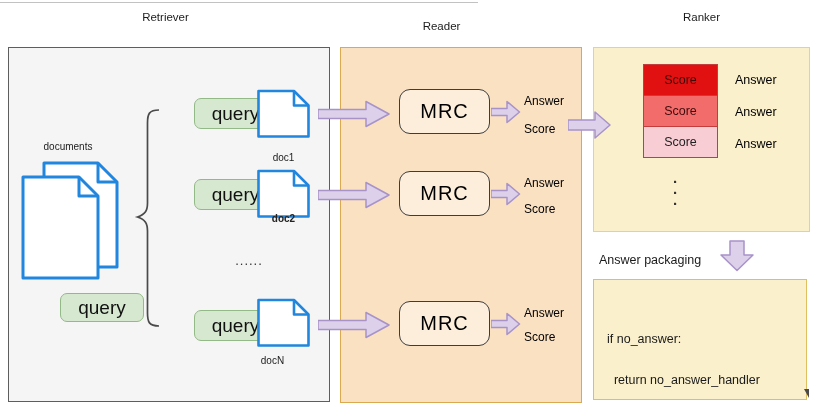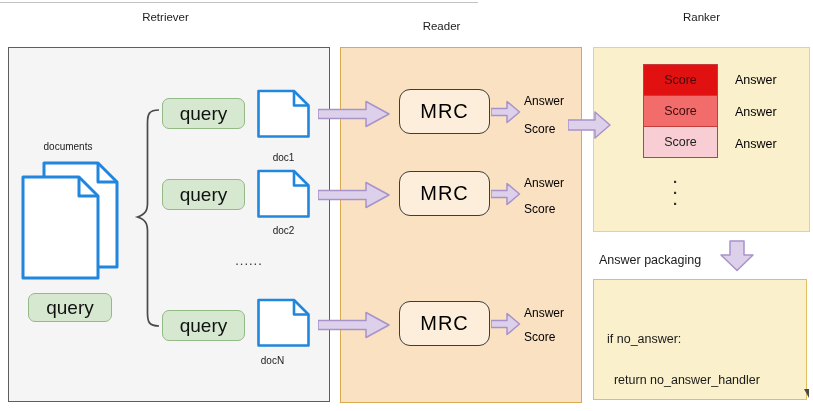--- a/index.html
+++ b/index.html
@@ -11,21 +11,21 @@
   .hdr { position:absolute; font-size:11.5px; color:#1c1c1c; text-align:center; }
   .panel { position:absolute; box-sizing:border-box; }
   .retriever-panel { left:8px; top:47px; width:322px; height:355px; background:#f5f5f6; border:1px solid #5e5e5e; }
   .reader-panel   { left:340px; top:47px; width:242px; height:356px; background:#fae1c2; border:1.5px solid #dba94e; }
   .ranker-panel   { left:593px; top:47px; width:217px; height:185px; background:#fbf0cc; border:1.5px solid #ebd282; }
   .code-box       { left:593px; top:279px; width:214px; height:121px; background:#fbf0cc; border:1.5px solid #e0bf60; }
   .top-line { position:absolute; left:0; top:2px; width:478px; height:1px; background:#c2c2c2; }
   .green-box {
     position:absolute; box-sizing:border-box; background:#d7e8d1; border:1.5px solid #93b987;
     border-radius:7px; display:flex; align-items:center; justify-content:center;
-    font-size:19px; color:#111;
+    font-size:19px; color:#111;margin-left:32px;
   }
   .mrc-box {
     position:absolute; box-sizing:border-box; background:#fceedb; border:1.7px solid #3d3d3d;
     border-radius:11px; display:flex; align-items:center; justify-content:center;
     font-size:20px; letter-spacing:1px; color:#000000;
   }
   .small-label { position:absolute; font-size:10px; color:#222; text-align:center; }
   .as-label { position:absolute; font-size:12px; color:#000000; }
   .ellipsis { position:absolute; font-size:13px; color:#333; letter-spacing:1px; text-align:center; }
   .score-stack { position:absolute; left:49px; top:16px; width:73px; border:1.5px solid #c43c3c; background:#fff; }
@@ -82,21 +82,21 @@
       <path class="doc-path" stroke-width="2.6" d="M2.5 2 H38 L52.5 16.5 V47.5 H2.5 Z"></path>
       <path fill="none" stroke="#2186dd" stroke-width="2.6" stroke-linejoin="round" d="M38 2 L38 16.5 L52.5 16.5"></path>
     </svg>
     <div class="small-label" style="left:247px; top:96px; width:55px;margin-top:8px;">doc1</div>
 
     <div class="green-box" style="left:153px; top:131px; width:83px; height:31px;">query</div>
     <svg class="abs" style="left:247px; top:121px;" width="55" height="50" viewBox="0 0 55 50">
       <path class="doc-path" stroke-width="2.6" d="M2.5 2 H38 L52.5 16.5 V47.5 H2.5 Z"></path>
       <path fill="none" stroke="#2186dd" stroke-width="2.6" stroke-linejoin="round" d="M38 2 L38 16.5 L52.5 16.5"></path>
     </svg>
-    <div class="small-label" style="left:247px; top:177px; width:55px;">doc2</div>
+    <div class="small-label" style="left:247px; top:165px; width:55px;font-weight:bold;">doc2</div>
 
     <div class="ellipsis" style="left:216px; top:205px; width:48px;">......</div>
 
     <div class="green-box" style="left:153px; top:262px; width:83px; height:31px;">query</div>
     <svg class="abs" style="left:247px; top:250px;" width="55" height="50" viewBox="0 0 55 50">
       <path class="doc-path" stroke-width="2.6" d="M2.5 2 H38 L52.5 16.5 V47.5 H2.5 Z"></path>
       <path fill="none" stroke="#2186dd" stroke-width="2.6" stroke-linejoin="round" d="M38 2 L38 16.5 L52.5 16.5"></path>
     </svg>
     <div class="small-label" style="left:236px; top:307px; width:55px;">docN</div>
   </div>

